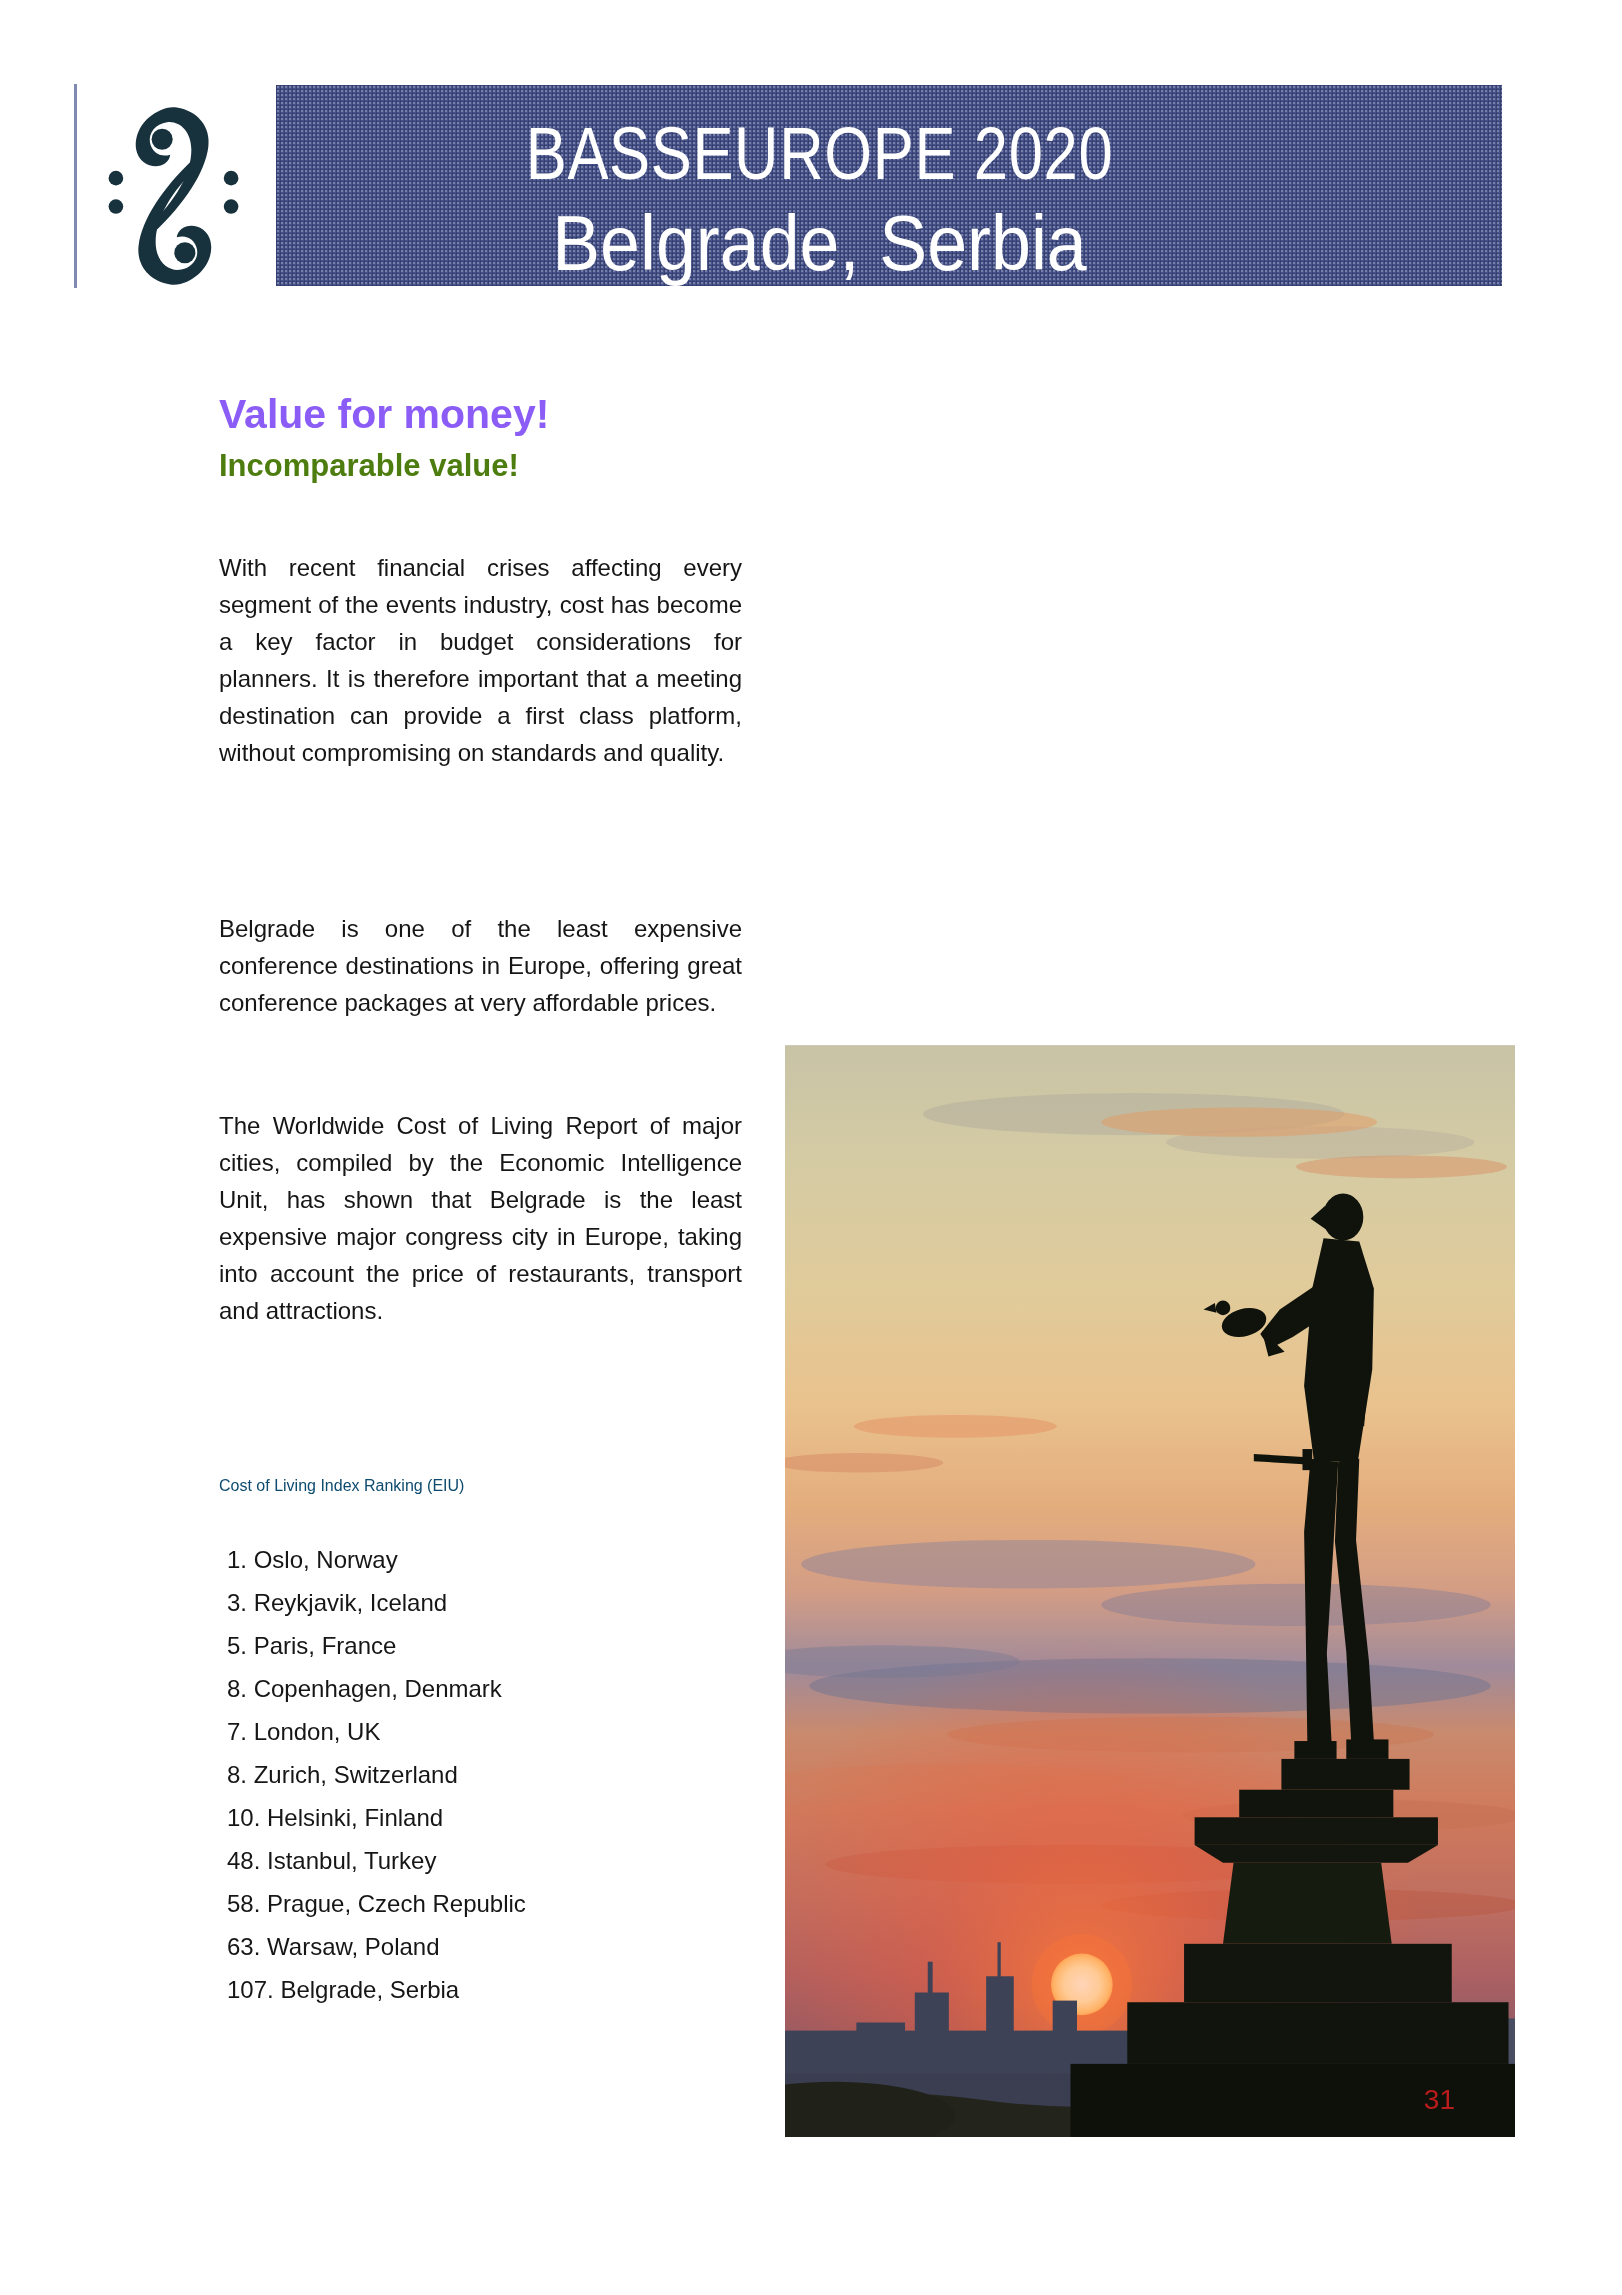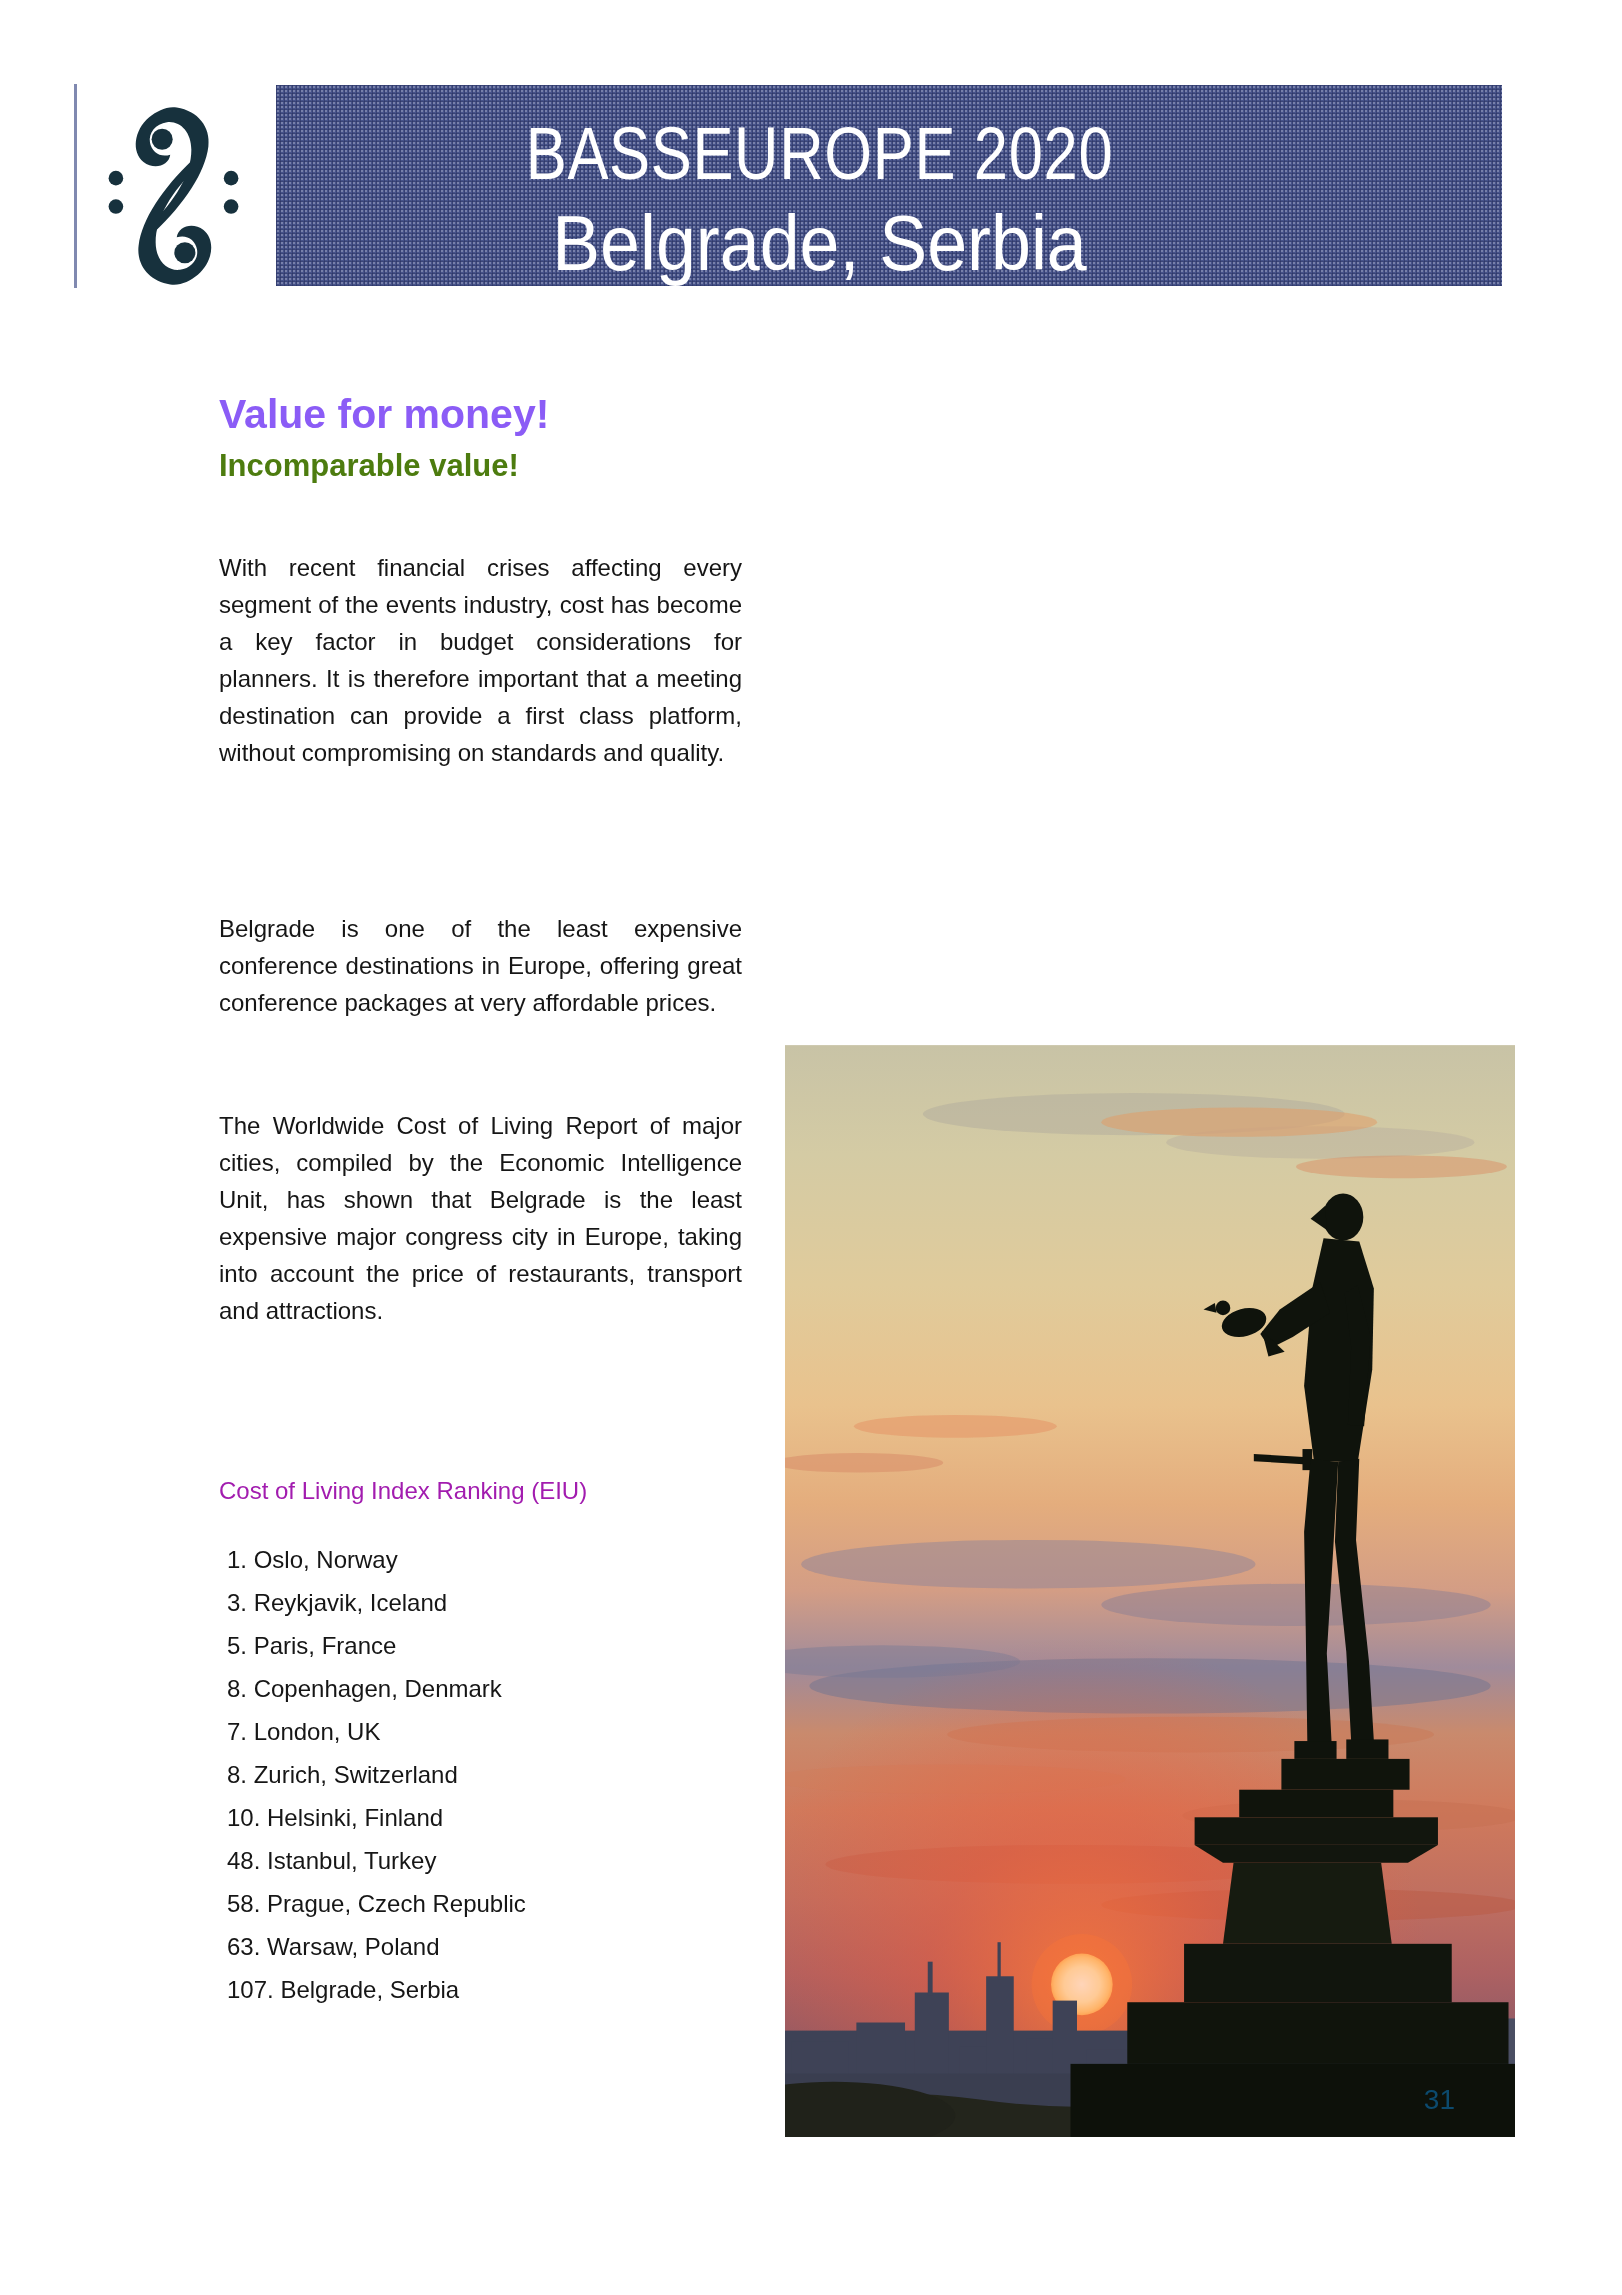--- a/index.html
+++ b/index.html
@@ -35,31 +35,31 @@
   
   .h1 { position:absolute; left:219px; top:391px; font-size:41px; font-weight:700; color:#8b5cf6; }
   .h2 { position:absolute; left:219px; top:448px; font-size:31px; font-weight:700; color:#4d7c0f; }
   .para {
     position:absolute; left:219px; width:523px; font-size:24px; line-height:37px;
     color:#161616; text-align:justify; text-justify:inter-word; margin:0;
   }
   .p1 { top:549px; }
   .p2 { top:910px; }
   .p3 { top:1107px; }
-  .list-title { position:absolute; left:219px; top:1477px; font-size:24px; color:#a21caf; }
+  .list-title { position:absolute; left:219px; top:1477px; font-size:16px; color:#0c4a6e; }
   .rank-list {
     position:absolute; left:219px; top:1530px; margin:8px; padding:0; list-style:none;
     font-size:24px; line-height:43px; color:#161616;
   }
 
   
   .photo { position:absolute; left:785px; top:1045px; width:730px; height:1092px; overflow:hidden; }
   .photo svg { display:block; }
   .pagenum {
-    position:absolute; right:60px; bottom:21px; font-size:28px; color:#0c4a6e;
+    position:absolute; right:60px; bottom:21px; font-size:28px; color:#b91c1c;
     font-family:"Liberation Sans", sans-serif;
   }
 </style>
 </head>
 <body>
 
 <div class="page">
 
   <div class="vrule"></div>
 

